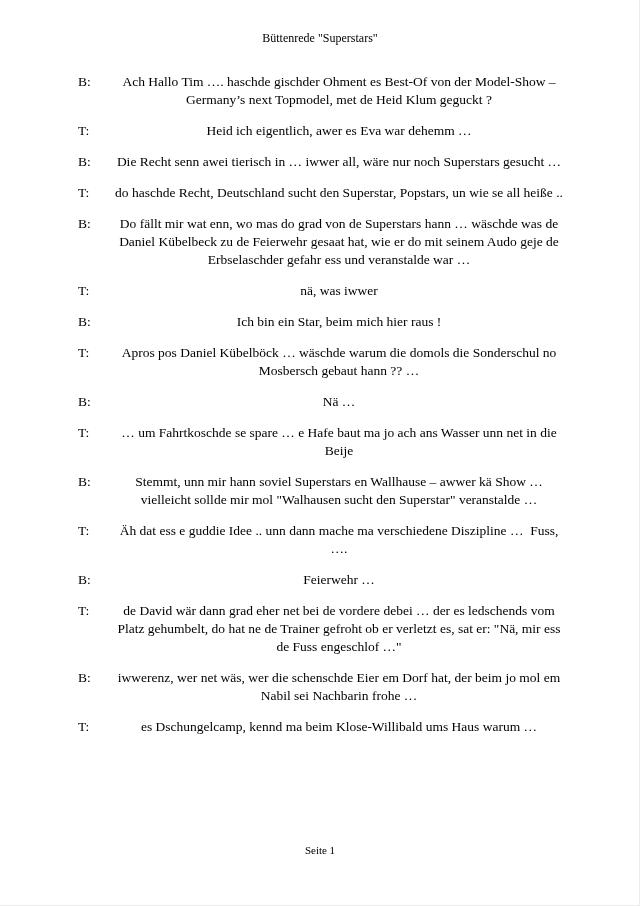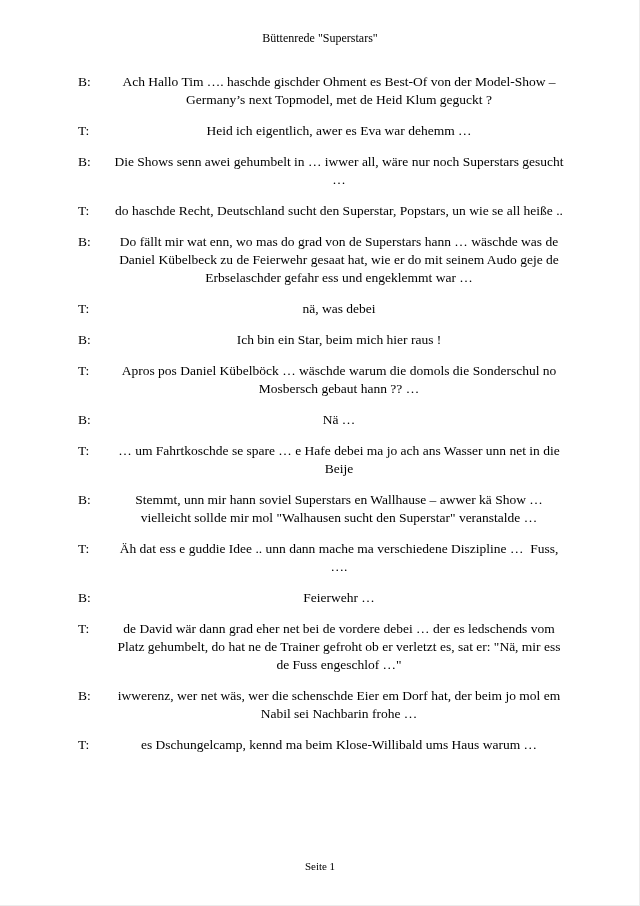--- a/index.html
+++ b/index.html
@@ -46,21 +46,21 @@
     max-width: 458px;
     font-size: 13.5px;
     line-height: 18px;
     white-space: pre-wrap;
     text-align: center;
   }
   .doc-footer {
     position: absolute;
     left: 0;
     right: 0;
-    bottom: 33px;
+    bottom: 49px;
     text-align: center;
     font-size: 11px;
     line-height: 13px;
   }
 </style>
 </head>
 <body>
 
 <div class="page">
 
@@ -73,56 +73,56 @@
       <span class="text">Ach Hallo Tim …. haschde gischder Ohment es Best-Of von der Model-Show – Germany’s next Topmodel, met de Heid Klum geguckt ?</span>
     </div>
 
     <div class="row">
       <span class="speaker">T:</span>
       <span class="text">Heid ich eigentlich, awer es Eva war dehemm …</span>
     </div>
 
     <div class="row">
       <span class="speaker">B:</span>
-      <span class="text">Die Shows senn awei gehumbelt in … iwwer all, wäre nur noch Superstars gesucht …</span>
+      <span class="text">Die Recht senn awei tierisch in … iwwer all, wäre nur noch Superstars gesucht …</span>
     </div>
 
     <div class="row">
       <span class="speaker">T:</span>
       <span class="text">do haschde Recht, Deutschland sucht den Superstar, Popstars, un wie se all heiße ..</span>
     </div>
 
     <div class="row">
       <span class="speaker">B:</span>
-      <span class="text">Do fällt mir wat enn, wo mas do grad von de Superstars hann … wäschde was de Daniel Kübelbeck zu de Feierwehr gesaat hat, wie er do mit seinem Audo geje de Erbselaschder gefahr ess und engeklemmt war …</span>
+      <span class="text">Do fällt mir wat enn, wo mas do grad von de Superstars hann … wäschde was de Daniel Kübelbeck zu de Feierwehr gesaat hat, wie er do mit seinem Audo geje de Erbselaschder gefahr ess und veranstalde war …</span>
     </div>
 
     <div class="row">
       <span class="speaker">T:</span>
-      <span class="text">nä, was debei</span>
+      <span class="text">nä, was iwwer</span>
     </div>
 
     <div class="row">
       <span class="speaker">B:</span>
       <span class="text">Ich bin ein Star, beim mich hier raus !</span>
     </div>
 
     <div class="row">
       <span class="speaker">T:</span>
       <span class="text">Apros pos Daniel Kübelböck … wäschde warum die domols die Sonderschul no Mosbersch gebaut hann ?? …</span>
     </div>
 
     <div class="row">
       <span class="speaker">B:</span>
       <span class="text">Nä …</span>
     </div>
 
     <div class="row">
       <span class="speaker">T:</span>
-      <span class="text">… um Fahrtkoschde se spare … e Hafe debei ma jo ach ans Wasser unn net in die Beije</span>
+      <span class="text">… um Fahrtkoschde se spare … e Hafe baut ma jo ach ans Wasser unn net in die Beije</span>
     </div>
 
     <div class="row">
       <span class="speaker">B:</span>
       <span class="text">Stemmt, unn mir hann soviel Superstars en Wallhause – awwer kä Show … vielleicht sollde mir mol "Walhausen sucht den Superstar" veranstalde …</span>
     </div>
 
     <div class="row">
       <span class="speaker">T:</span>
       <span class="text">Äh dat ess e guddie Idee .. unn dann mache ma verschiedene Diszipline …  Fuss, ….</span>

